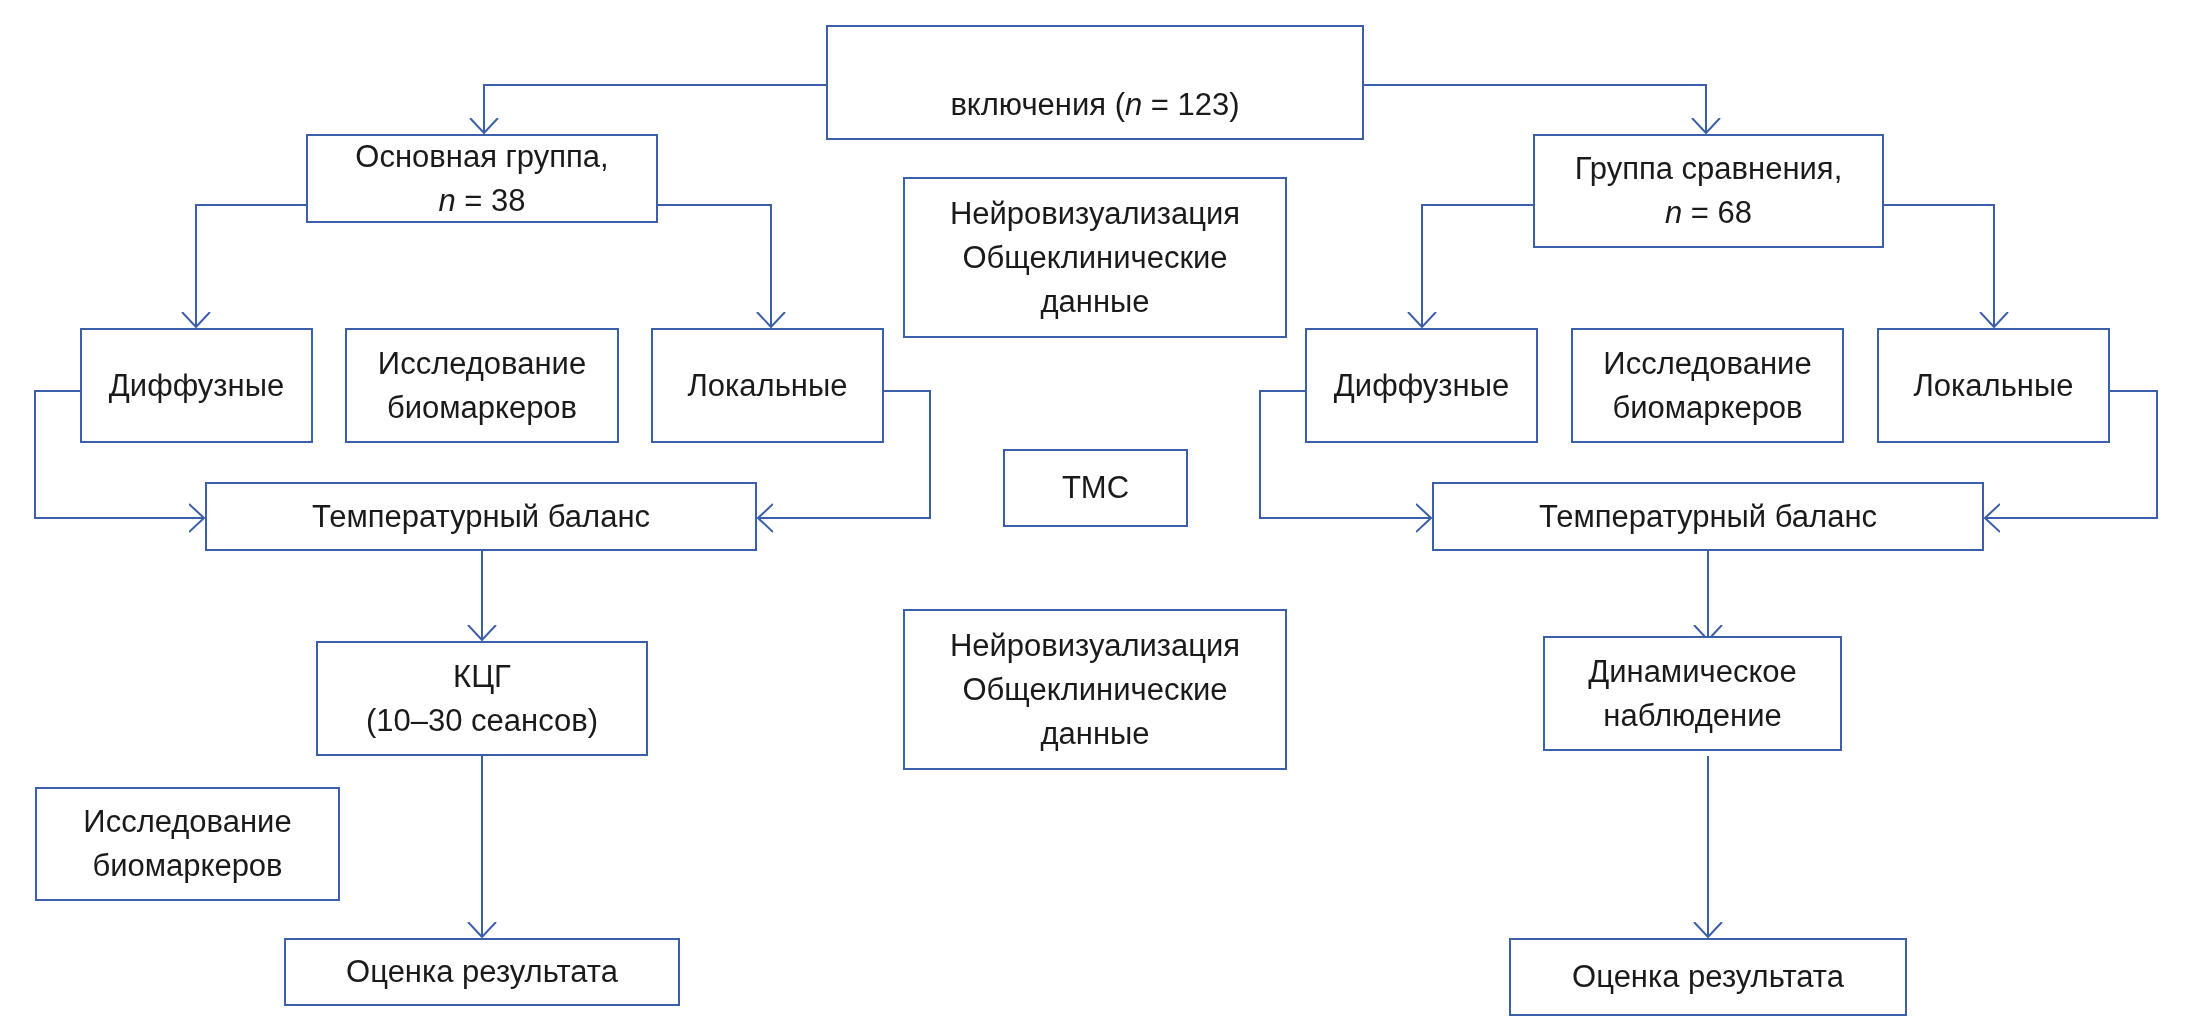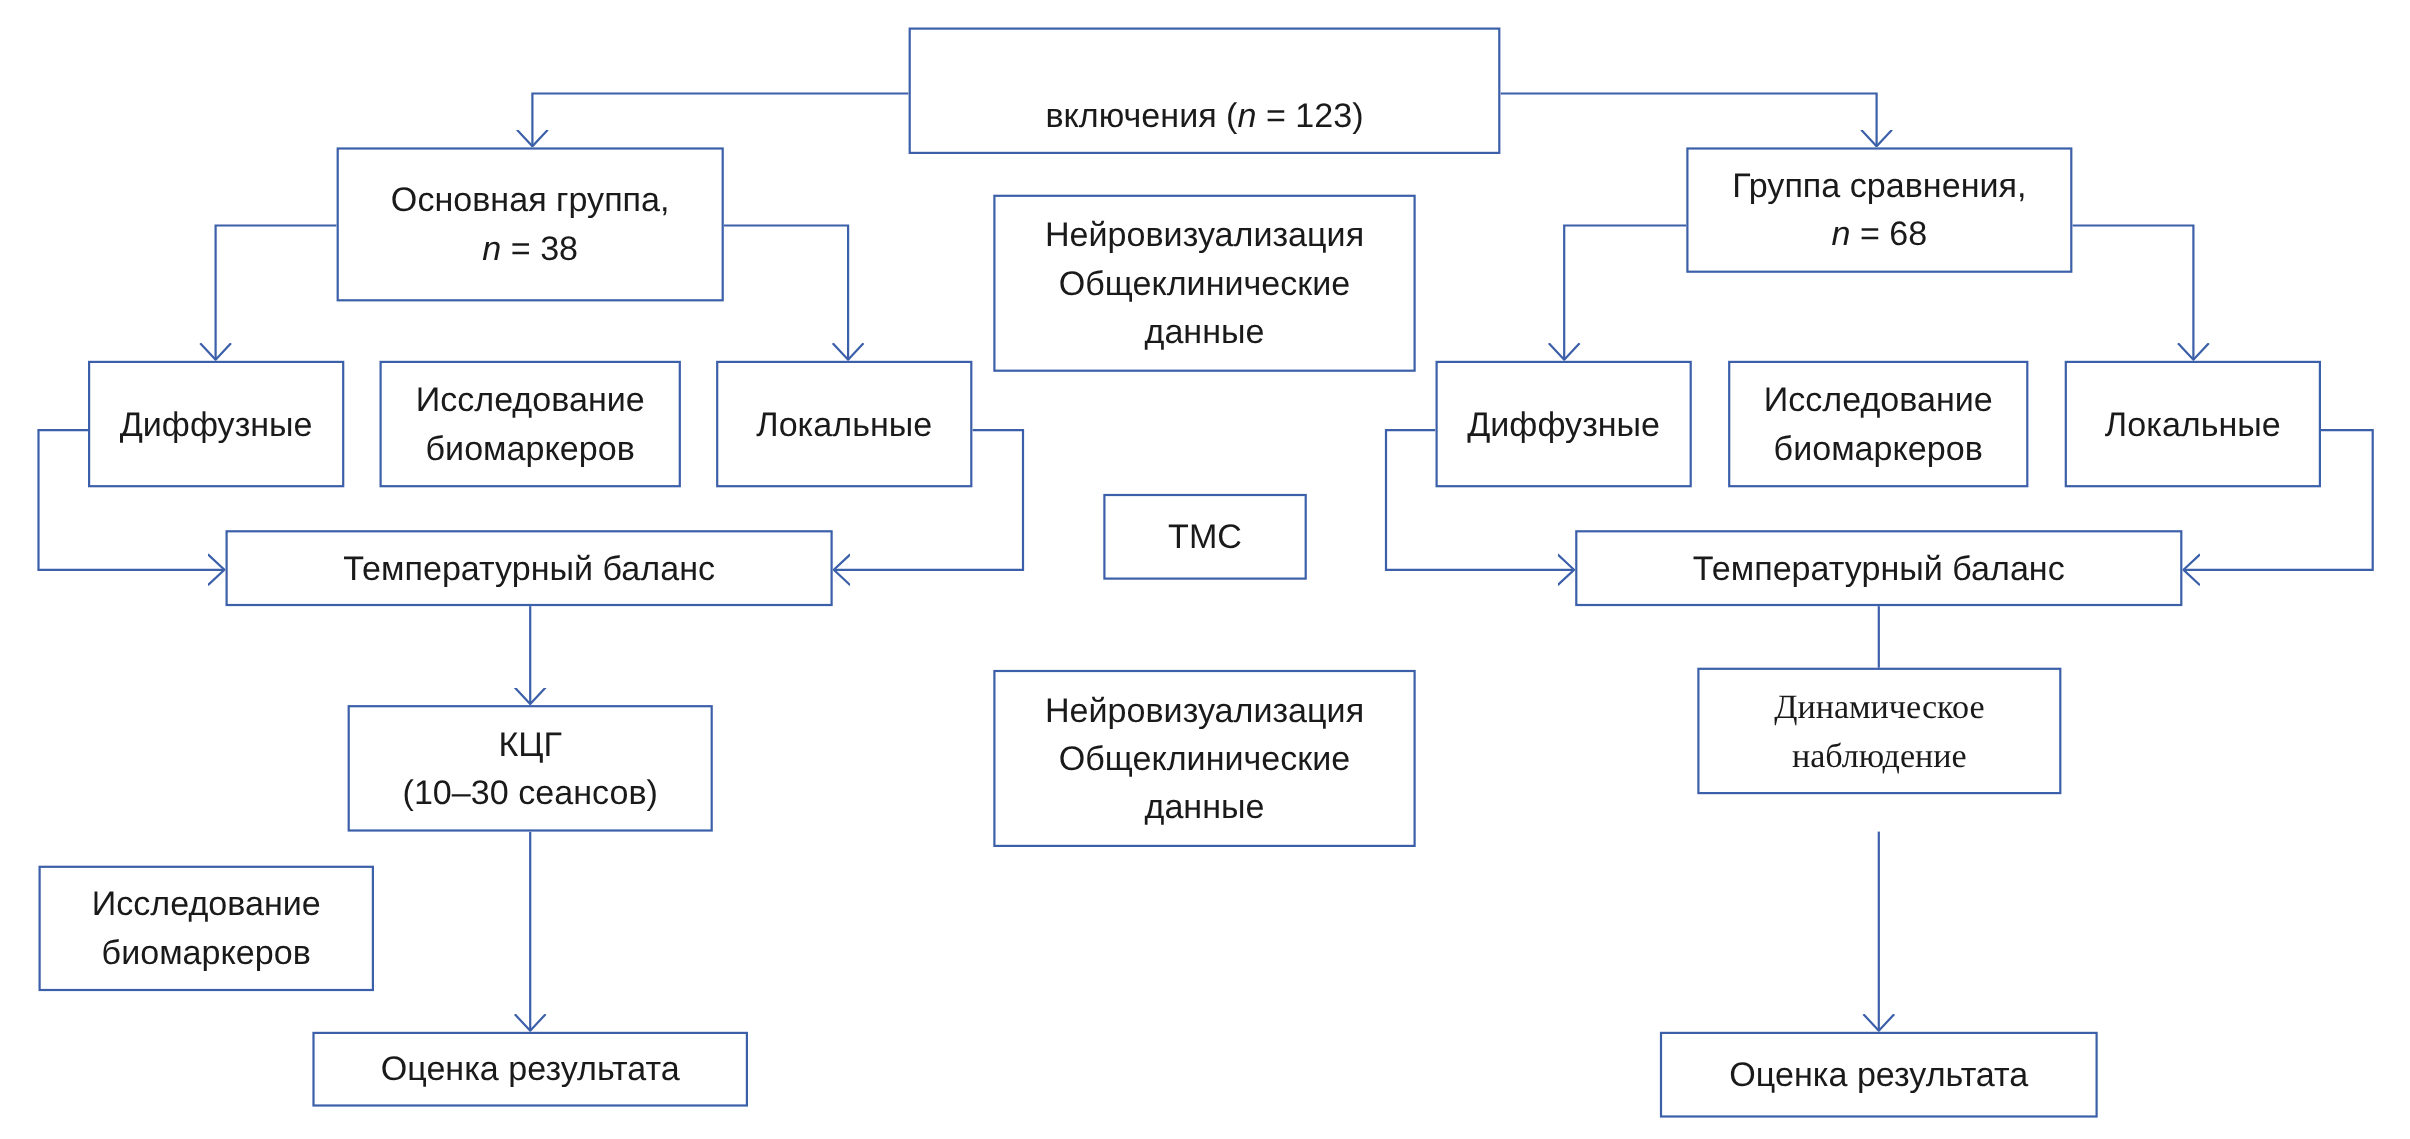--- a/index.html
+++ b/index.html
@@ -42,21 +42,21 @@
 
     <path d="M1708,551 V640" marker-end="url(#arr)"></path>
     <path d="M1708,756 V937" marker-end="url(#arr)"></path>
   </g>
 </svg>
 
 <div class="node" style="left:826px;top:25px;width:538px;height:115px;">
   <span><br><span><span>включения (</span><i>n</i><span> = 123)</span></span></span>
 </div>
 
-<div class="node" style="left:306px;top:134px;width:352px;height:140px;">
+<div class="node" style="left:306px;top:134px;width:352px;height:89px;">
   <span><span>Основная группа,</span><br><span><i>n</i><span> = 38</span></span></span>
 </div>
 
 <div class="node" style="left:1533px;top:134px;width:351px;height:114px;">
   <span><span>Группа сравнения,</span><br><span><i>n</i><span> = 68</span></span></span>
 </div>
 
 <div class="node" style="left:903px;top:177px;width:384px;height:161px;">Нейровизуализация
 Общеклинические
 данные</div>
@@ -75,20 +75,20 @@
 
 <div class="node" style="left:205px;top:482px;width:552px;height:69px;">Температурный баланс</div>
 <div class="node" style="left:1432px;top:482px;width:552px;height:69px;">Температурный баланс</div>
 
 <div class="node" style="left:903px;top:609px;width:384px;height:161px;">Нейровизуализация
 Общеклинические
 данные</div>
 
 <div class="node" style="left:316px;top:641px;width:332px;height:115px;">КЦГ
 (10–30 сеансов)</div>
-<div class="node" style="left:1543px;top:607px;width:331px;height:115px;font-family:Liberation Serif, serif;">Динамическое
+<div class="node" style="left:1543px;top:636px;width:299px;height:115px;">Динамическое
 наблюдение</div>
 
 <div class="node" style="left:35px;top:787px;width:305px;height:114px;">Исследование
 биомаркеров</div>
 
 <div class="node" style="left:284px;top:938px;width:396px;height:68px;">Оценка результата</div>
 <div class="node" style="left:1509px;top:938px;width:398px;height:78px;">Оценка результата</div>
 
 </body></html>

